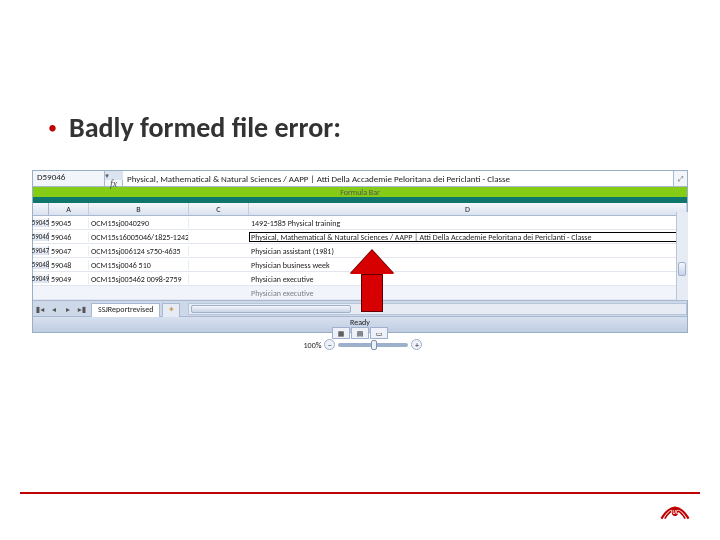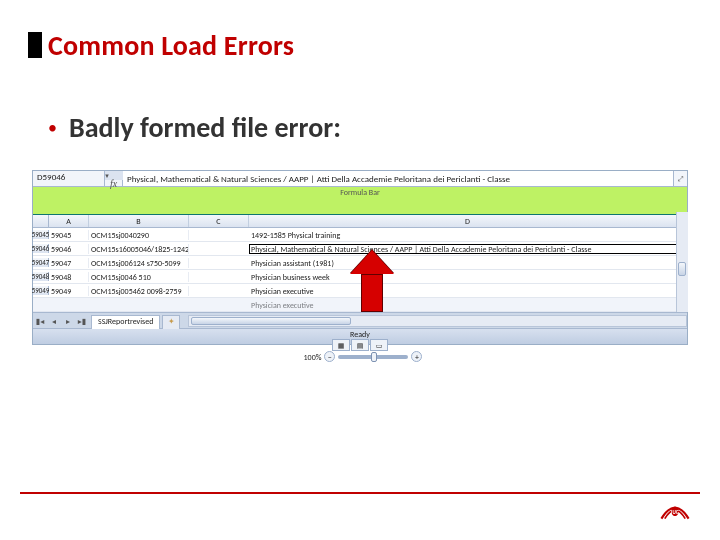--- a/index.html
+++ b/index.html
@@ -12,21 +12,21 @@
   .bullet-dot { color: #c00000; font-size: 18px; margin-right: 12px; }
   .bullet-text { font-size: 28px; font-weight: 700; color: #333; }
   .screenshot-wrap { position: absolute; top: 170px; left: 32px; width: 656px; }
   .excel { border: 1px solid #9aaec6; background: #e2e8f4; font-size: 9px; color: #222; }
   .namebox-row { display: flex; align-items: stretch; height: 16px; border-bottom: 1px solid #a8b8d0; background: #dbe3f0; }
   .namebox { width: 72px; display: flex; align-items: flex-start; padding-left: 4px; border-right: 1px solid #a8b8d0; background: #f2f5fa; gap: 40px; }
   .namebox .tri { margin-left: auto; margin-right: 3px; font-size: 7px; color: #555; }
   .fx { width: 18px; display: flex; align-items: center; justify-content: center; font-style: italic; font-family: 'Times New Roman', serif; font-size: 10px; color: #555; border-right: 1px solid #a8b8d0; background: #f2f5fa; margin-top: 9px; }
   .formula { flex: 1; background: #fff; display: flex; align-items: center; padding-left: 4px; overflow: hidden; white-space: nowrap; }
   .formula-expand { width: 14px; display: flex; align-items: center; justify-content: center; background: #f2f5fa; border-left: 1px solid #a8b8d0; font-size: 7px; color: #555; }
-  .formula-bar-label { height: 28px; text-align: center; font-size: 8px; color: #555; background: #bef264; border-bottom: 1px solid #0f766e; }
+  .formula-bar-label { height: 16px; text-align: center; font-size: 8px; color: #555; background: #84cc16; border-bottom: 6px solid #0f766e; }
   .col-headers { display: flex; height: 13px; background: linear-gradient(#f4f7fb,#dbe3f0); border-bottom: 1px solid #a8b8d0; font-size: 8px; }
   .corner { width: 16px; border-right: 1px solid #a8b8d0; }
   .colh { text-align: center; border-right: 1px solid #c2cfe0; display: flex; align-items: center; justify-content: center; }
   .colh.A { width: 40px; }
   .colh.B { width: 100px; }
   .colh.C { width: 60px; }
   .colh.D { flex: 1; }
   .grid { position: relative; }
   .row { display: flex; height: 14px; background: #fff; border-bottom: 1px solid #e2e7ef; font-size: 8px; align-items: center; }
   .rowh { width: 16px; background: linear-gradient(#f4f7fb,#dbe3f0); border-right: 1px solid #a8b8d0; display: flex; align-items: center; justify-content: center; font-size: 7px; }
@@ -60,24 +60,20 @@
   .logo svg { width: 100%; height: 100%; }
   .vscroll { position: absolute; right: -1px; top: 41px; bottom: 32px; width: 12px; background: #e6ebf4; border-left: 1px solid #b8c5d9; }
   .vscroll .thumb { position: absolute; left: 1px; top: 50px; width: 8px; height: 14px; background: linear-gradient(#f4f7fb,#c8d4e6); border: 1px solid #9db0cc; border-radius: 2px; }
   .excel-rel { position: relative; }
 </style>
 </head>
 <body>
 
 <div class="slide">
 
-  <div class="title-block">
-    <div class="title-square"></div>
-    <div class="title-text">Common Load Errors</div>
-  </div>
 
   <div class="bullet-block">
     <span class="bullet-dot">•</span>
     <span class="bullet-text">Badly formed file error:</span>
   </div>
 
   <div class="screenshot-wrap">
     <div class="excel excel-rel">
       <div class="namebox-row">
         <div class="namebox">
@@ -109,21 +105,21 @@
         <div class="row selected">
           <div class="rowh">59046</div>
           <div class="cell A">59046</div>
           <div class="cell B">OCM15s16005046/1825-1242</div>
           <div class="cell C"></div>
           <div class="cell D">Physical, Mathematical &amp; Natural Sciences / AAPP | Atti Della Accademie Peloritana dei Periclanti - Classe</div>
         </div>
         <div class="row">
           <div class="rowh">59047</div>
           <div class="cell A">59047</div>
-          <div class="cell B">OCM15sj006124 s750-5099</div>
+          <div class="cell B">OCM15sj006124 s750-4635</div>
           <div class="cell C"></div>
           <div class="cell D">Physician assistant (1981)</div>
         </div>
         <div class="row">
           <div class="rowh">59048</div>
           <div class="cell A">59048</div>
           <div class="cell B">OCM15sj0046 510</div>
           <div class="cell C"></div>
           <div class="cell D">Physician business week</div>
         </div>

